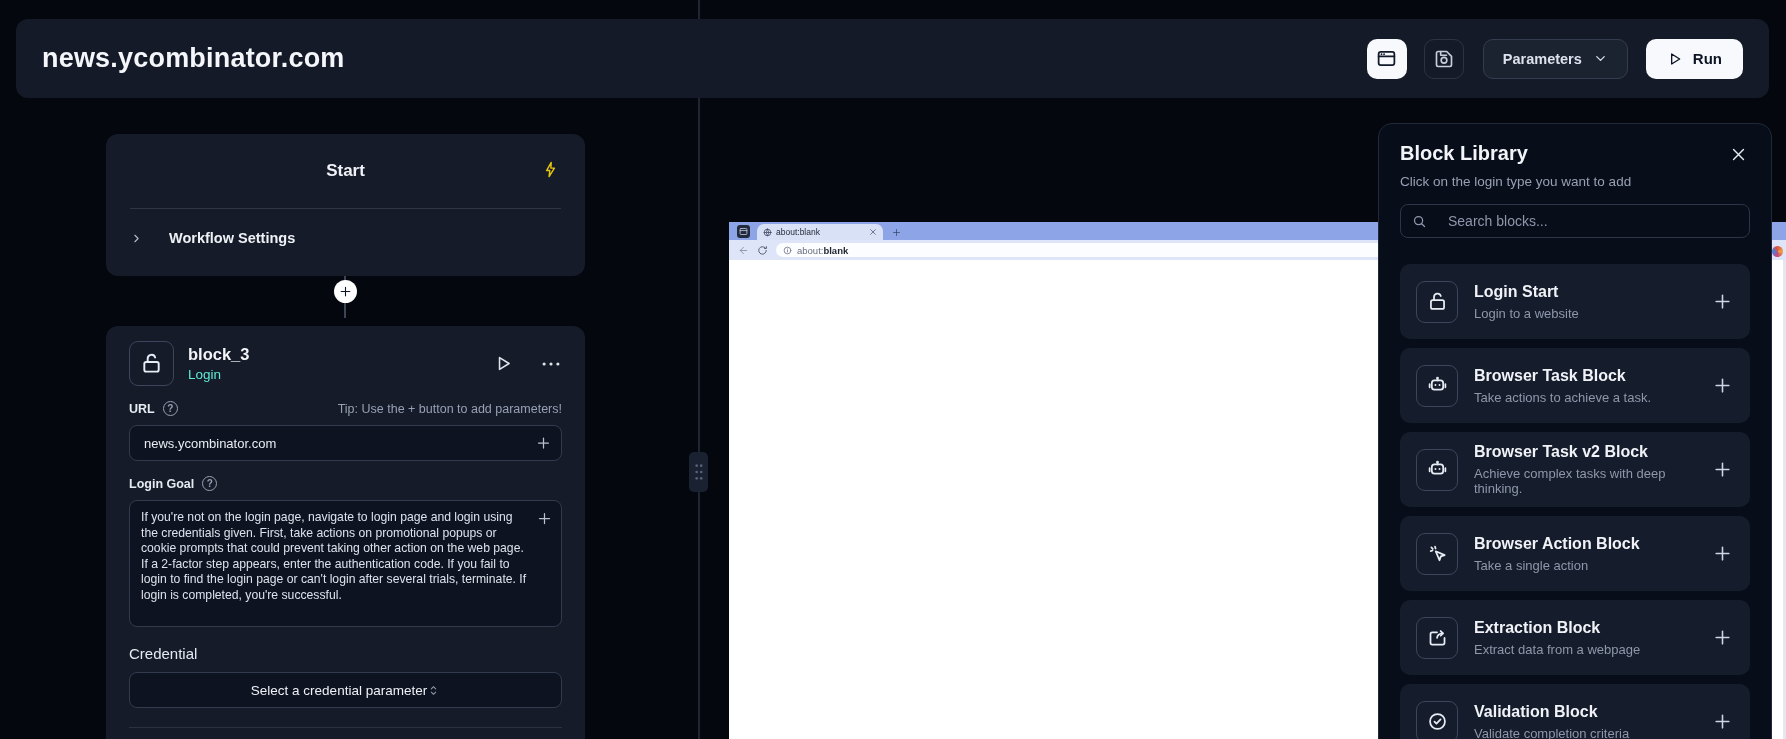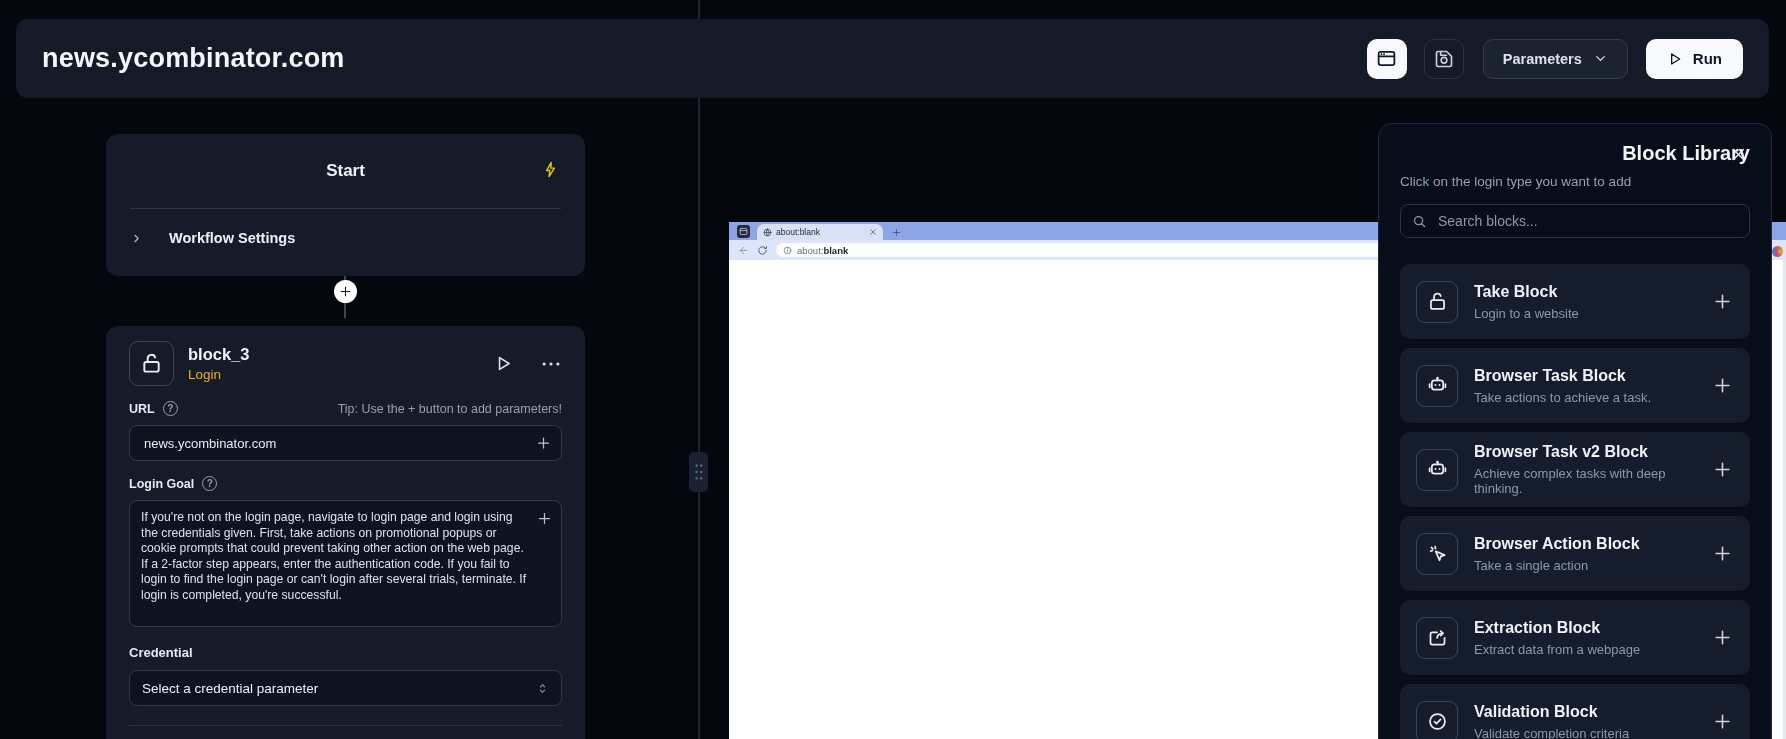--- a/index.html
+++ b/index.html
@@ -55,49 +55,49 @@
 
   .conn-line{position:absolute;left:344px;top:268px;width:2px;height:50px;background:#3c4456;z-index:4;}
   .conn-plus{position:absolute;left:334px;top:280px;width:23px;height:23px;background:#ffffff;border-radius:50%;
              color:#0d1524;display:flex;align-items:center;justify-content:center;z-index:7;cursor:pointer;}
 
   .block3{left:106px;top:318px;width:479px;height:442px;padding:15px 23px;}
   .b3-head{display:flex;align-items:center;gap:14px;}
   .b3-icon{width:45px;height:45px;border:1px solid #3c455c;border-radius:9px;flex:none;
            display:flex;align-items:center;justify-content:center;color:#e8ecf4;}
   .b3-name{font-size:16.5px;font-weight:700;color:#f2f4f8;}
-  .b3-sub{font-size:13.5px;color:#eab308;margin-top:3px;}
+  .b3-sub{font-size:13.5px;color:#5eead4;margin-top:3px;}
   .b3-actions{margin-left:auto;display:flex;align-items:center;gap:27px;color:#dfe4ec;}
   .row-label{display:flex;align-items:center;gap:8px;font-size:12.5px;font-weight:700;color:#e6eaf1;margin:15px 0 9px;}
   .tip{margin-left:auto;font-weight:400;color:#97a0b3;font-size:12.5px;}
   .help{width:15px;height:15px;border:1.4px solid #97a0b3;border-radius:50%;color:#97a0b3;font-size:10px;
         display:flex;align-items:center;justify-content:center;font-weight:700;cursor:default;}
   .input{position:relative;background:#0d1320;border:1px solid #323b4e;border-radius:8px;height:36px;
          display:flex;align-items:center;padding:0 34px 0 12px;}
   .input input{background:transparent;border:0;outline:0;color:#e8ecf2;font-size:13px;width:100%;font-family:inherit;}
   .plus-in{position:absolute;right:10px;top:50%;transform:translateY(-50%);color:#b9c1cf;cursor:pointer;}
   .goal-wrap{position:relative;}
   textarea.goal{display:block;width:100%;height:127px;background:#0d1320;border:1px solid #323b4e;border-radius:8px;
          color:#dde2ec;font-size:12.2px;line-height:15.6px;padding:9px 32px 9px 11px;resize:none;
          font-family:inherit;overflow:hidden;}
   .goal-plus{position:absolute;right:10px;top:11px;color:#b9c1cf;cursor:pointer;}
-  .cred-label{font-size:13px;font-weight:700;color:#e6eaf1;margin:18px 0 10px;}
+  .cred-label{font-size:15px;font-weight:400;color:#e6eaf1;margin:18px 0 10px;}
   .select{height:36px;background:#0d1320;border:1px solid #323b4e;border-radius:8px;display:flex;align-items:center;
-          justify-content:space-between;padding:0 12px;font-size:13.5px;color:#eef1f6;cursor:pointer;}
+          justify-content:center;padding:0 12px;font-size:13.5px;color:#eef1f6;cursor:pointer;}
   .select .chev{color:#8e97ab;}
   .b3-divider{height:1px;background:#2a3242;margin-top:19px;}
 
   
   .panel{position:absolute;left:1378px;top:123px;width:394px;height:640px;background:#070d19;
          border:1px solid #202839;border-radius:14px;z-index:8;padding:18px 21px;}
-  .panel-title{font-size:20px;font-weight:600;color:#f2f4f8;text-align:right;}
+  .panel-title{font-size:20px;font-weight:600;color:#f2f4f8;}
   .panel-close{position:absolute;top:22px;right:24px;color:#e8ecf2;cursor:pointer;}
   .panel-sub{font-size:13.5px;color:#97a0b3;margin-top:9px;}
   .search{margin-top:15px;height:34px;border:1px solid #2c3547;border-radius:8px;display:flex;
-          align-items:center;padding:0 11px;gap:9px;color:#8e97ab;}
+          align-items:center;padding:0 11px;gap:19px;color:#8e97ab;}
   .search input{flex:1;background:transparent;border:0;outline:0;color:#dfe4ec;font-size:14px;font-family:inherit;}
   .search input::placeholder{color:#8e97ab;}
   .lib-list{margin-top:26px;display:flex;flex-direction:column;gap:9px;}
   .lib-item{height:75px;background:#151c2b;border-radius:10px;display:flex;align-items:center;
             padding:0 18px 0 16px;gap:16px;cursor:pointer;}
   .lib-icon{width:42px;height:42px;border:1px solid #3c455c;border-radius:9px;flex:none;
             display:flex;align-items:center;justify-content:center;color:#e8ecf4;}
   .lib-title{font-size:16px;font-weight:600;color:#f0f2f7;}
   .lib-desc{font-size:13px;color:#8e97ab;margin-top:5px;}
   .lib-plus{margin-left:auto;color:#cfd5e2;cursor:pointer;}
@@ -308,21 +308,21 @@
     <div class="lib-list">
 
       <div class="lib-item">
         <span class="lib-icon">
           <svg width="21" height="21" viewBox="0 0 24 24" stroke-width="1.8">
               <rect x="4.5" y="10.5" width="15" height="10" rx="2"></rect>
               <path d="M8 10.5V7a4 4 0 0 1 7.8-1.3"></path>
             </svg>
         </span>
         <div>
-          <div class="lib-title">Take Block</div>
+          <div class="lib-title">Login Start</div>
           <div class="lib-desc">Login to a website</div>
         </div>
         <span class="lib-plus">
           <svg width="19" height="19" viewBox="0 0 24 24" stroke-width="1.6">
               <path d="M12 4v16M4 12h16"></path>
             </svg>
         </span>
       </div>
 
       <div class="lib-item">

